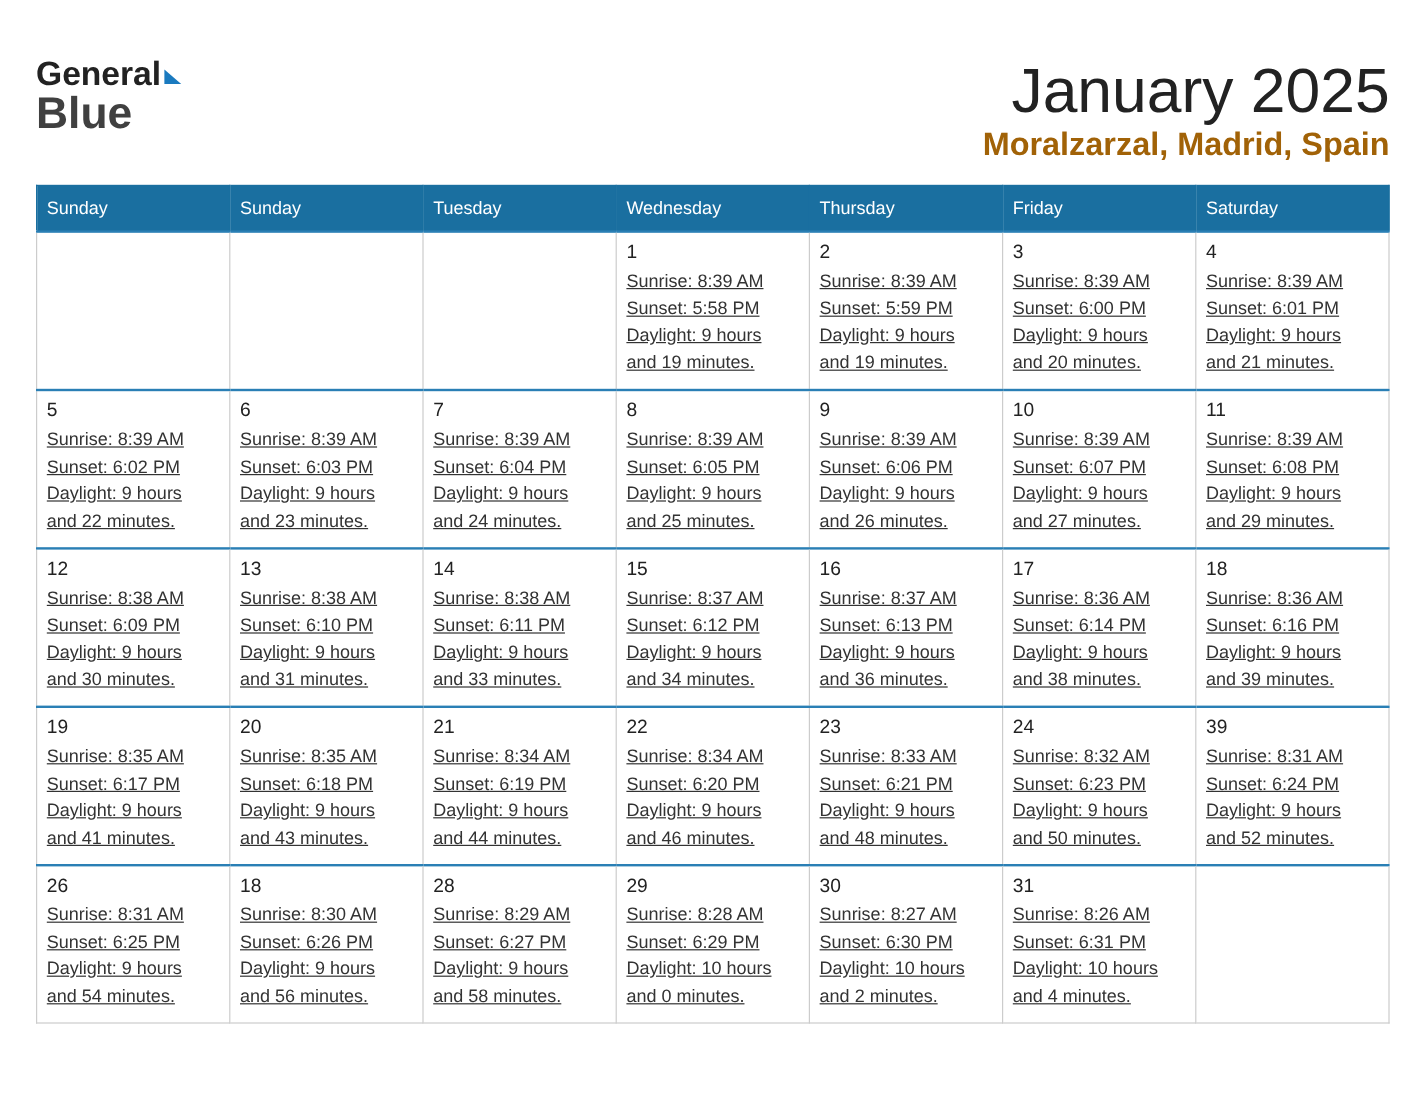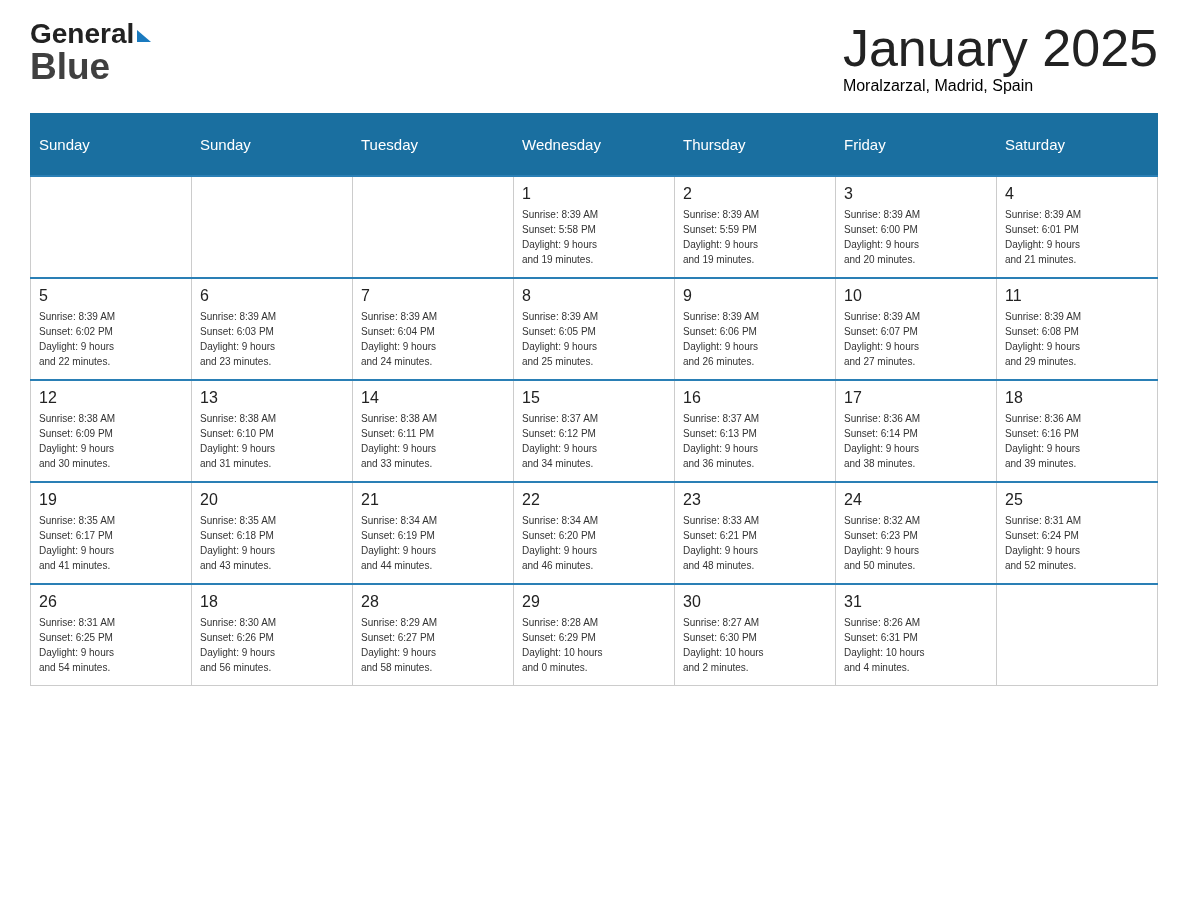--- a/index.html
+++ b/index.html
@@ -7,20 +7,21 @@
       font-family: Arial, sans-serif;
       background: #fff;
       padding: 20px 30px;
       color: #222;
     }
     .header {
       display: flex;
       justify-content: space-between;
       align-items: flex-start;
       margin-bottom: 18px;
+      margin-top: 28px;
     }
     .logo {
       display: flex;
       flex-direction: column;
       align-items: flex-start;
     }
     .logo-general {
       font-size: 28px;
       font-weight: bold;
       color: #222;
@@ -39,42 +40,43 @@
       border-left: 12px solid transparent;
       border-right: 0px solid transparent;
       border-bottom: 14px solid #1a7abf;
       margin-left: 4px;
       vertical-align: middle;
       transform: rotate(90deg);
       position: relative;
       top: -3px;
     }
     .title-block {
+      text-align: right;
     }
     .title-block h1 {
       font-size: 52px;
       font-weight: normal;
       color: #222;
       line-height: 1.1;
     }
     .title-block h2 {
-      font-size: 16px;
-      font-weight: normal;
-      color: #000000;
+      font-size: 27px;
+      font-weight: bold;
+      color: #a16207;
     }
     .calendar {
       width: 100%;
       border-collapse: collapse;
     }
     .calendar thead th {
       background: #1a6fa0;
       color: #fff;
       font-size: 15px;
       font-weight: normal;
-      padding: 22px 8px;
+      padding: 10px 8px;
       text-align: left;
       border: 1px solid #1a6fa0;
     }
     .calendar tbody td {
       vertical-align: top;
       width: 14.28%;
       padding: 8px 8px 10px 8px;
       border: 1px solid #ccc;
       border-top: 2px solid #1a6fa0;
       font-size: 13px;
@@ -85,23 +87,24 @@
       border-top: 2px solid #2a7fb5;
     }
     .day-number {
       font-size: 16px;
       font-weight: normal;
       color: #222;
       display: block;
       margin-bottom: 4px;
     }
     .day-info {
-      font-size: 10px;
+      font-size: 15px;
       color: #333;
       line-height: 1.5;
+      text-decoration: underline;
     }
     .empty-cell {
       background: #fff;
     }
   </style>
 </head>
 <body>
 
 <div class="header">
   <div class="logo">
@@ -231,21 +234,21 @@
         </td>
         <td>
           <span class="day-number">23</span>
           <div class="day-info">Sunrise: 8:33 AM<br>Sunset: 6:21 PM<br>Daylight: 9 hours<br>and 48 minutes.</div>
         </td>
         <td>
           <span class="day-number">24</span>
           <div class="day-info">Sunrise: 8:32 AM<br>Sunset: 6:23 PM<br>Daylight: 9 hours<br>and 50 minutes.</div>
         </td>
         <td>
-          <span class="day-number">25</span>
+          <span class="day-number">39</span>
           <div class="day-info">Sunrise: 8:31 AM<br>Sunset: 6:24 PM<br>Daylight: 9 hours<br>and 52 minutes.</div>
         </td>
       </tr>
       <tr>
         <td>
           <span class="day-number">26</span>
           <div class="day-info">Sunrise: 8:31 AM<br>Sunset: 6:25 PM<br>Daylight: 9 hours<br>and 54 minutes.</div>
         </td>
         <td>
           <span class="day-number">18</span>

